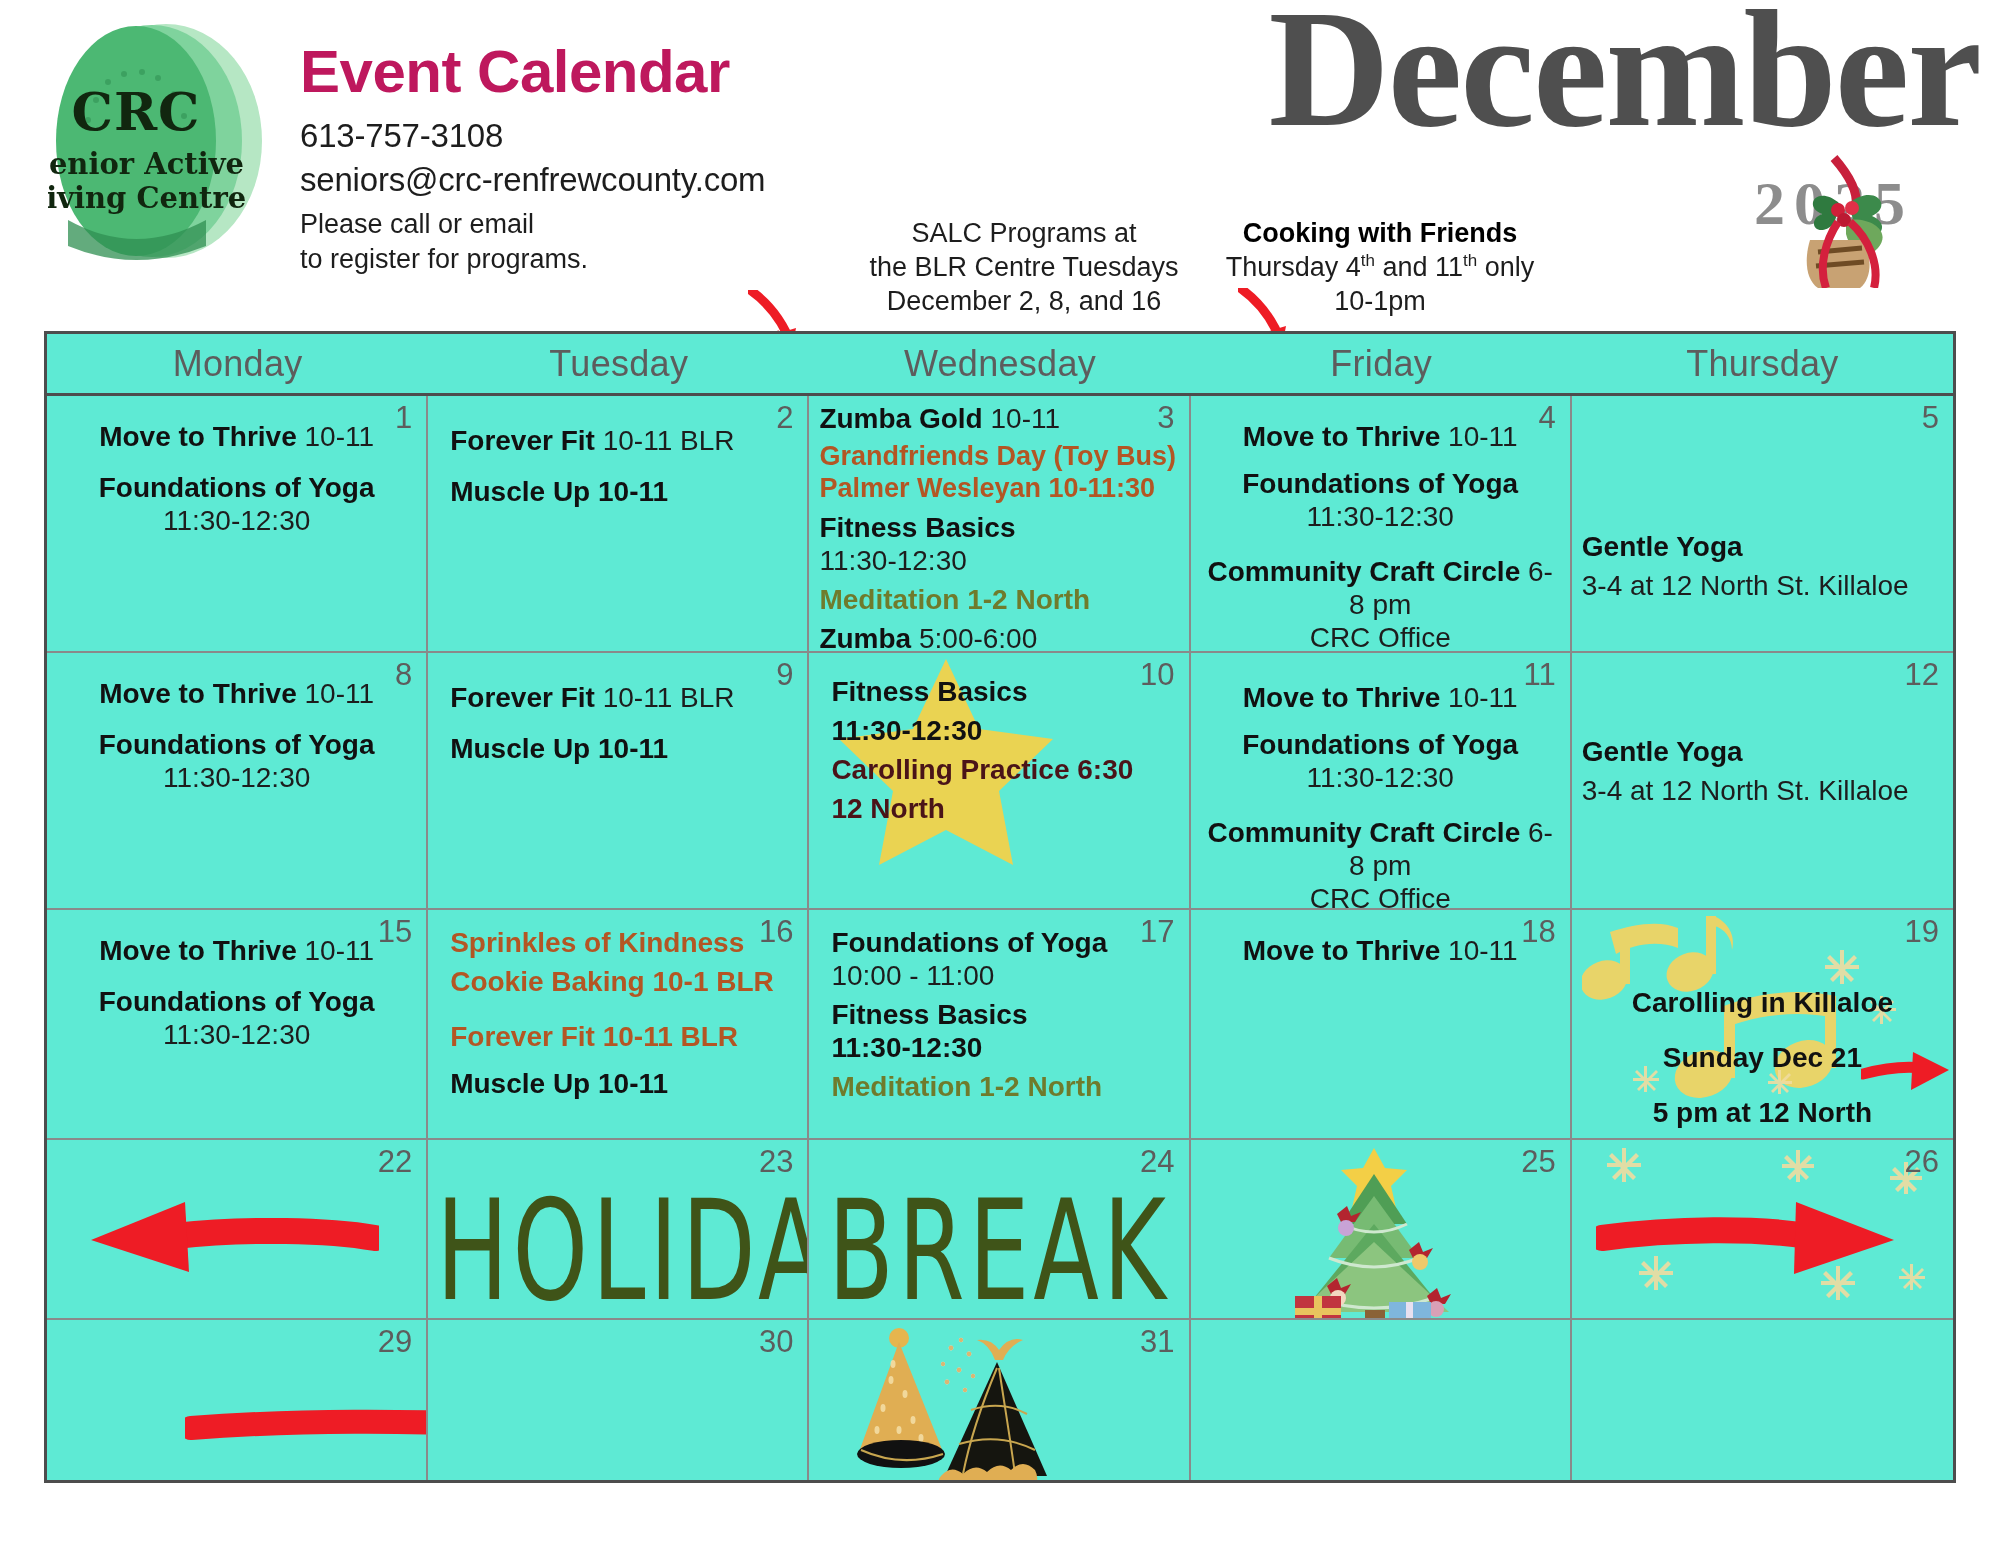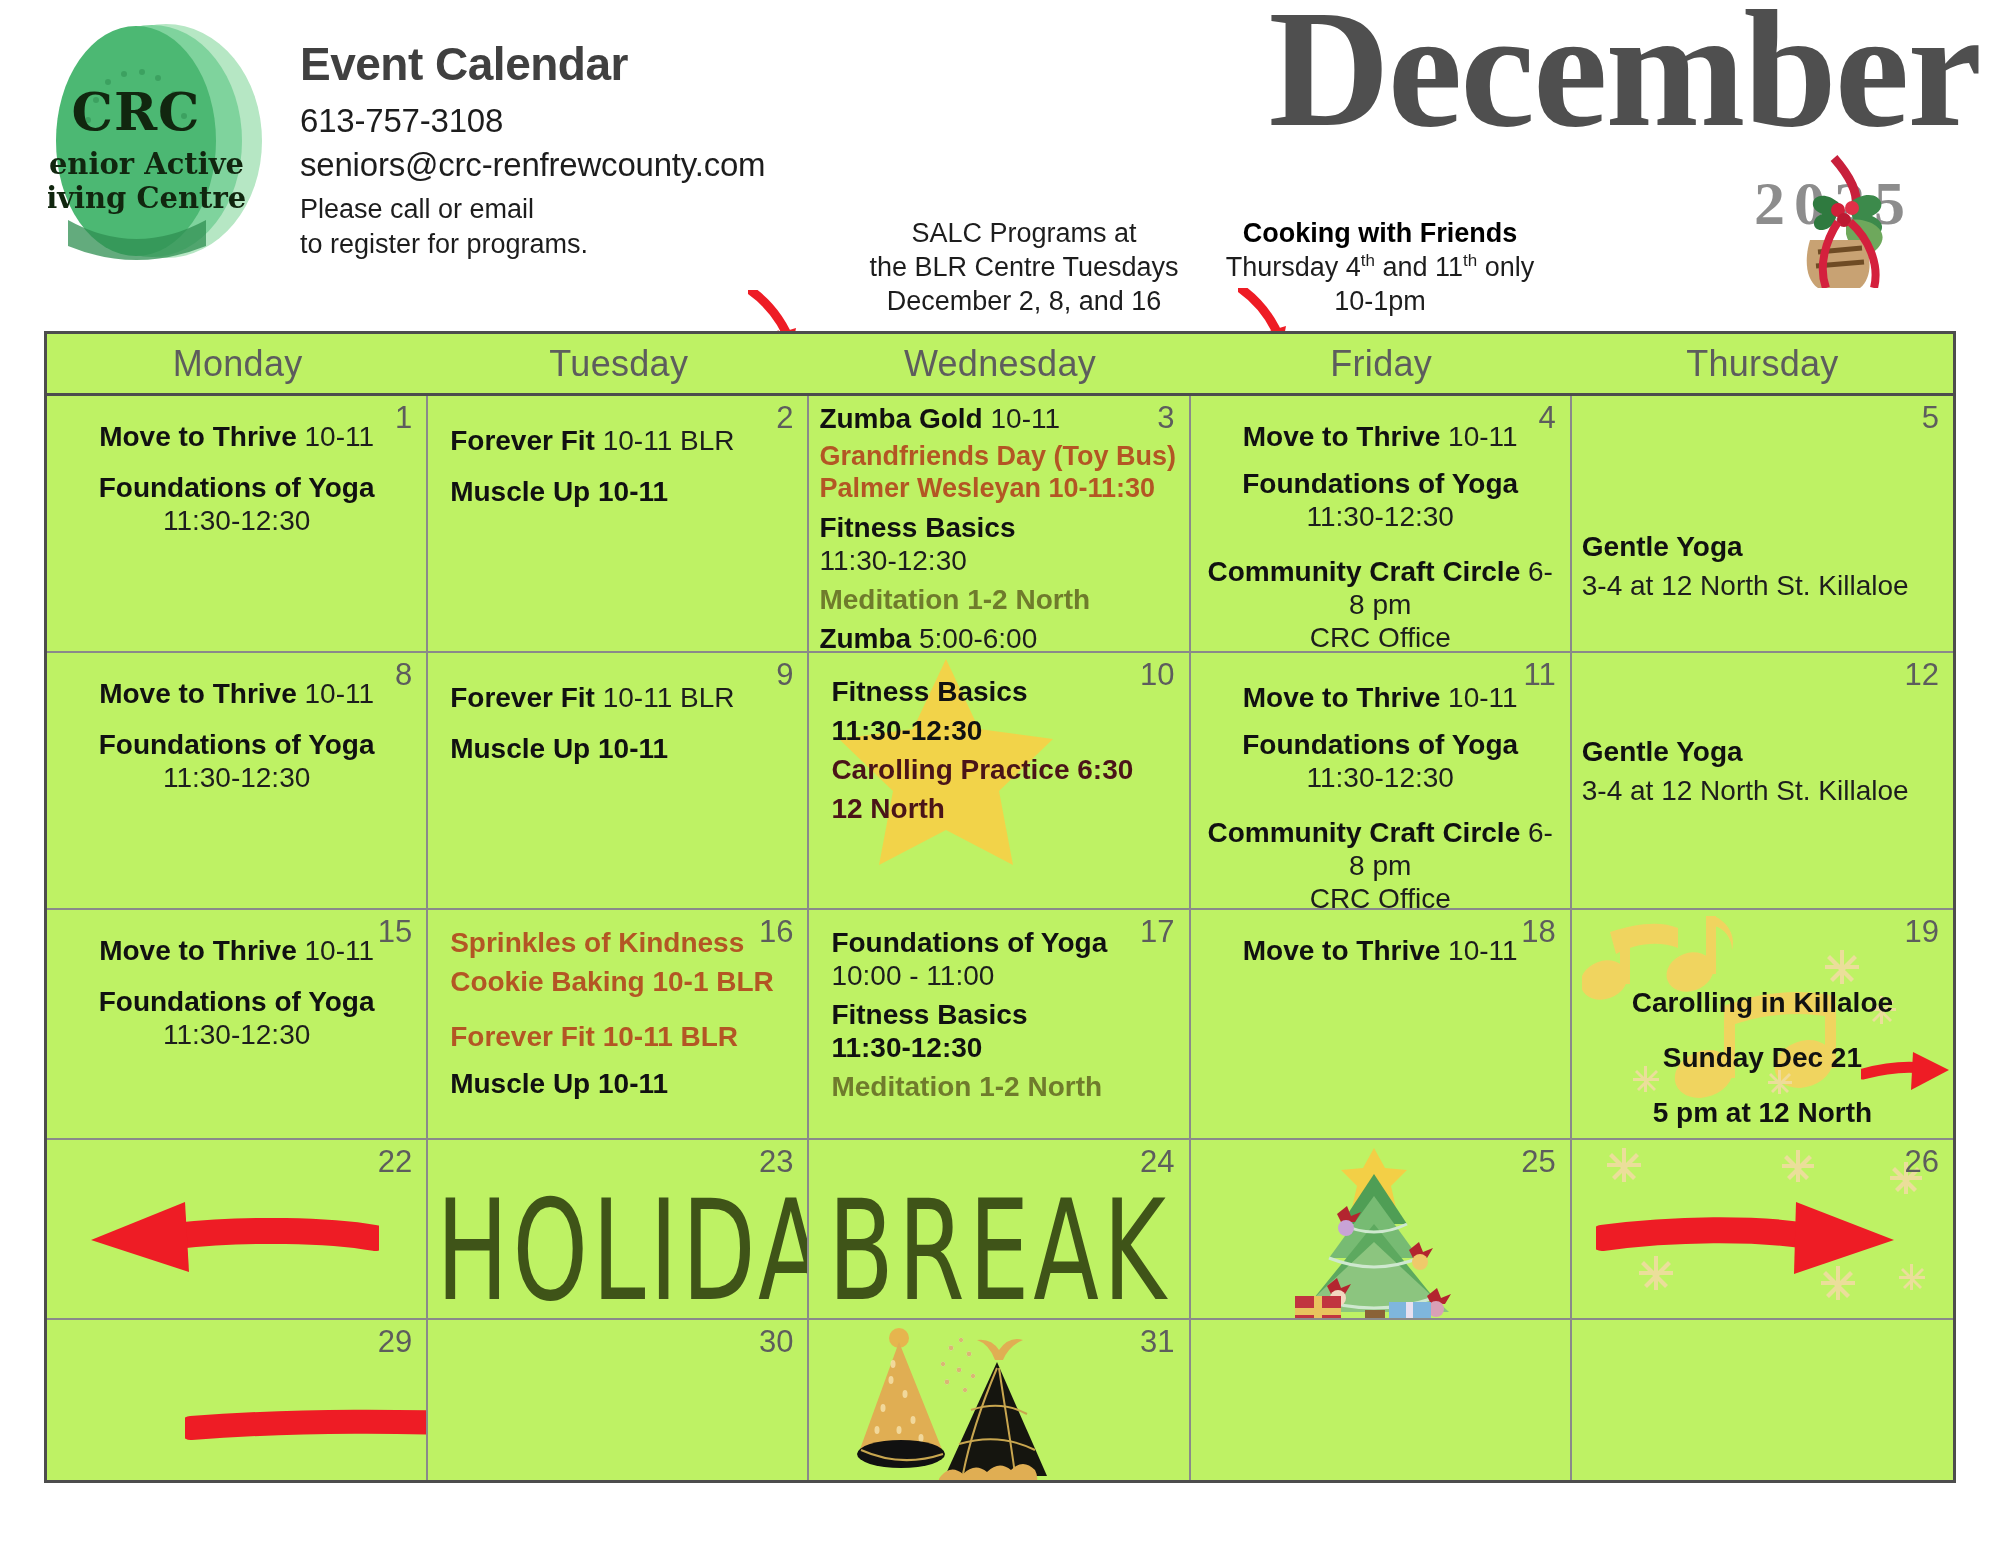--- a/index.html
+++ b/index.html
@@ -14,21 +14,21 @@
   
   .header { position: relative; height: 330px; }
 
   .logo {
     position: absolute; left: 48px; top: 22px; width: 226px; height: 238px;
   }
   .logo svg { display:block; width:100%; height:100%; }
 
   .org-block { position: absolute; left: 300px; top: 40px; }
   .event-cal-title {
-    font-size: 46px; font-weight: 700; color: #404040; letter-spacing: -0.5px;
+    font-size: 60px; font-weight: 700; color: #be185d; letter-spacing: -0.5px;
     line-height: 1.05;
   }
   .phone  { font-size: 33px; color:#1d1d1d; margin-top: 14px; letter-spacing:-0.2px; }
   .email  { font-size: 33px; color:#1d1d1d; margin-top: 6px; letter-spacing:-0.2px; }
   .note1  { font-size: 27px; color:#1d1d1d; margin-top: 8px; line-height: 1.28; }
 
   .month-title {
     position: absolute; right: 20px; top: -16px;
     font-family: "Liberation Serif", serif;
     font-size: 168px; font-weight: 700; color:#4f4f4f; letter-spacing: -2px;
@@ -49,21 +49,21 @@
 
   .hdr-arrow { position:absolute; }
   .hdr-arrow-1 { left: 748px; top: 290px; }
   .hdr-arrow-2 { left: 1238px; top: 288px; }
 
   
   .cal {
     position: absolute; left: 44px; top: 331px;
     width: 1912px; height: 1152px;
     border: 3px solid #4d4d4d;
-    background: #bef264;
+    background: #5eead4;
   }
   .dow-row {
     display: grid; grid-template-columns: repeat(5, 1fr);
     height: 62px; border-bottom: 3px solid #4d4d4d;
   }
   .dow {
     display:flex; align-items:center; justify-content:center;
     font-size: 36px; color:#5d5d5d; font-weight: 400; letter-spacing: 0.3px;
   }
   .weeks { display:flex; flex-direction:column; height: calc(100% - 62px); }

